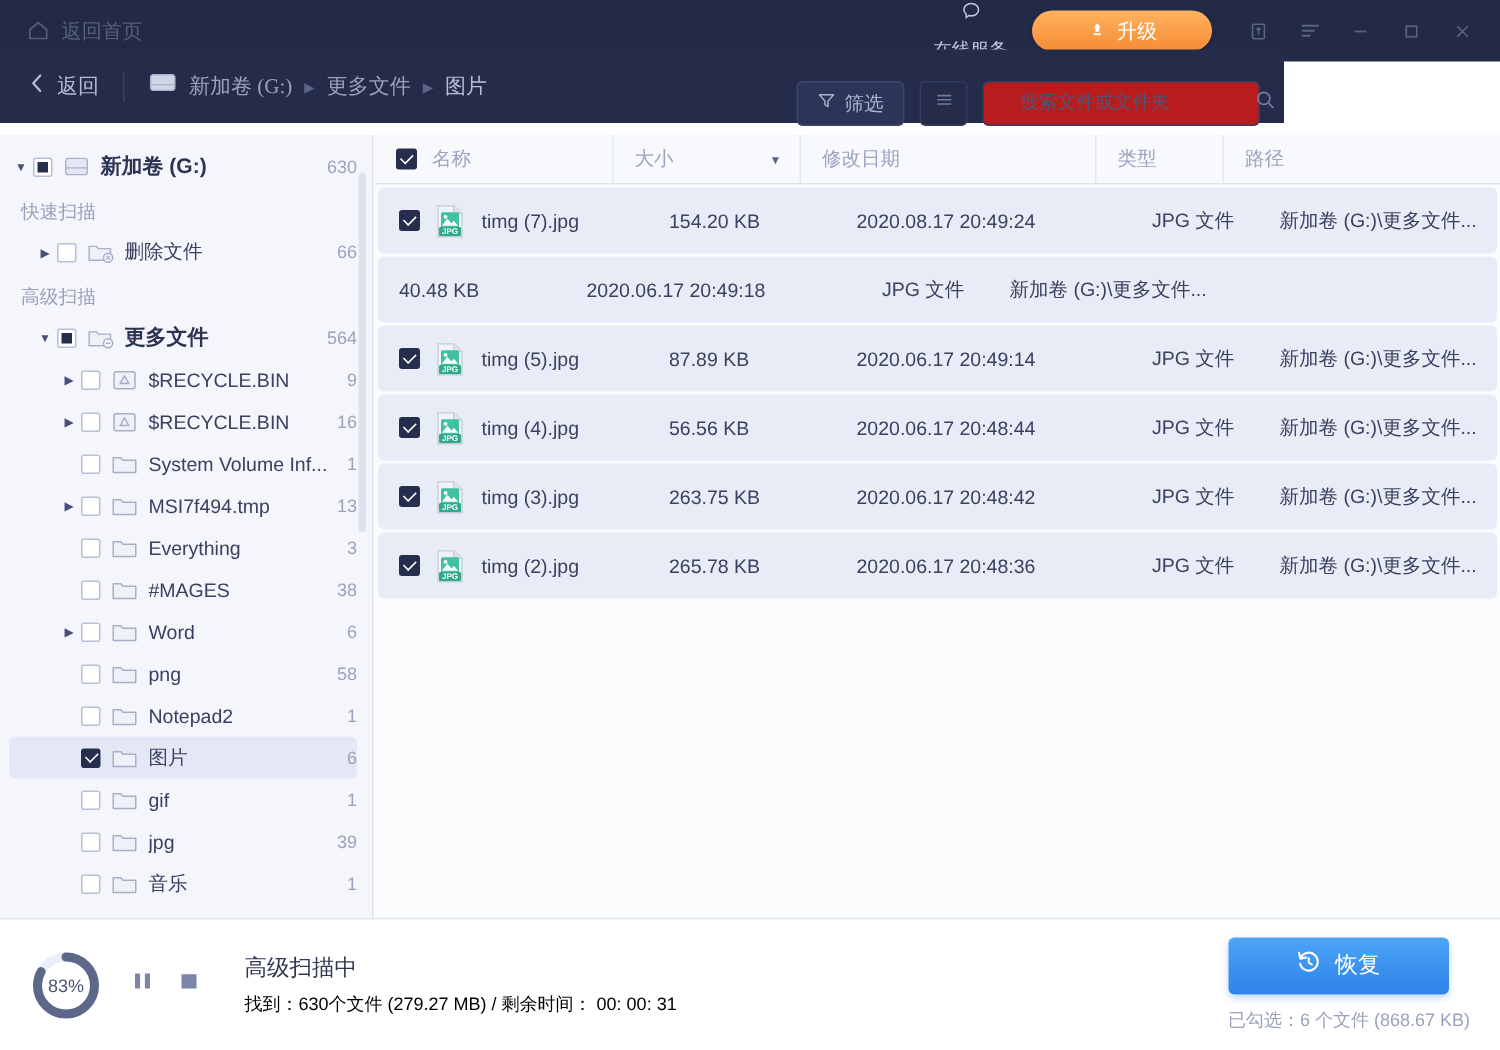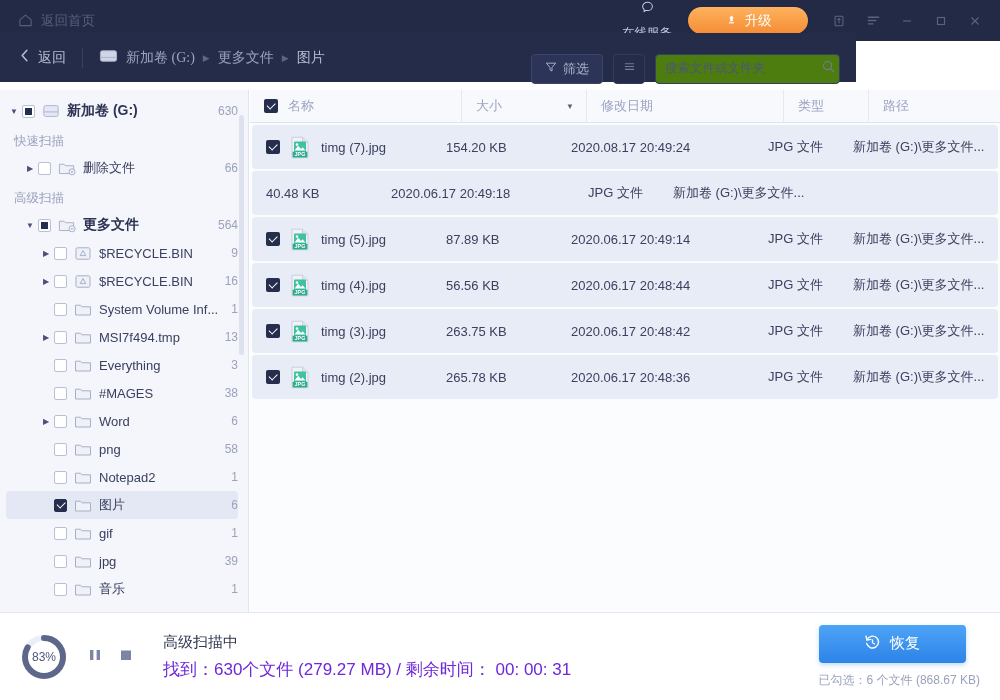--- a/index.html
+++ b/index.html
@@ -70,22 +70,22 @@
     border: 1px solid #3d456a; background: #2c3457;
     color: #aeb5cd; font-size: 13px; cursor: pointer;
   }
   .list-btn {
     width: 32px; height: 30px; border-radius: 4px;
     border: 1px solid #333b5e; background: #252c49;
     display: flex; align-items: center; justify-content: center; cursor: pointer;
   }
   .search-box {
     width: 185px; height: 30px; border-radius: 4px;
-    border: 1px solid #363e62; background: #4d7c0f;
-    display: flex; align-items: center; padding: 0 9px; cursor: text;
+    border: 1px solid #363e62; background: #b91c1c;
+    display: flex; align-items: center; padding: 0 24px; cursor: text;
   }
   .search-box input {
     flex: 1; background: transparent; border: none; outline: none;
     color: #cfd4e4; font-size: 12.5px; font-family: inherit;
   }
   .search-box input::placeholder { color: #4e5678; }
 
   
   .sidebar {
     position: absolute; top: 90px; left: 0; width: 249px; height: 522px;
@@ -137,21 +137,21 @@
     position: absolute; top: 90px; left: 250px; width: 750px; height: 522px;
     background: #fbfcfe;
   }
   .thead {
     display: flex; align-items: center; height: 33px;
     background: #f7f9fc; border-bottom: 1px solid #dde3ef;
     color: #9ba3c0; font-size: 13px;
   }
   .th { display: flex; align-items: center; height: 33px; border-right: 1px solid #e3e8f2; }
   .th:last-child { border-right: none; }
-  .th-name { width: 212px; padding-left: 14px; }
+  .th-name { width: 159px; padding-left: 14px; }
   .th-size { width: 125px; padding-left: 14px; }
   .th-date { width: 197px; padding-left: 14px; }
   .th-type { width: 85px; padding-left: 14px; }
   .th-path { flex: 1; padding-left: 14px; }
   .sort-caret { margin-left: auto; margin-right: 12px; color: #5a6284; font-size: 8px; }
   .hdr-cbox {
     width: 14px; height: 14px; border-radius: 2px; margin-right: 10px;
     background: #262e4e; display: flex; align-items: center; justify-content: center;
     flex-shrink: 0;
   }
@@ -192,21 +192,21 @@
   }
   .prog-wrap { margin-left: 20px; position: relative; width: 48px; height: 48px; }
   .prog-text {
     position: absolute; inset: 0; display: flex; align-items: center; justify-content: center;
     font-size: 12px; color: #4f5778;
   }
   .ctrl-btns { display: flex; align-items: center; gap: 17px; margin-left: 20px; }
   .ctrl-btn { cursor: pointer; display: flex; }
   .status-wrap { margin-left: 30px; }
   .status-title { font-size: 15px; color: #323852; margin-bottom: 6px; }
-  .status-sub { font-size: 17px; color: #6d28d9; }
+  .status-sub { font-size: 12px; color: #000000; }
   .bb-right { margin-left: auto; margin-right: 20px; text-align: right; }
   .recover-btn {
     width: 147px; height: 38px; border-radius: 4px;
     background: linear-gradient(180deg, #4ea4f6 0%, #2d83e8 100%);
     color: #ffffff; font-size: 15px; cursor: pointer;
     display: flex; align-items: center; justify-content: center; gap: 9px;
     box-shadow: 0 2px 5px rgba(45,131,232,0.3);
   }
   .selected-info { font-size: 12px; color: #9aa2bb; margin-top: 9px; }
 </style>

